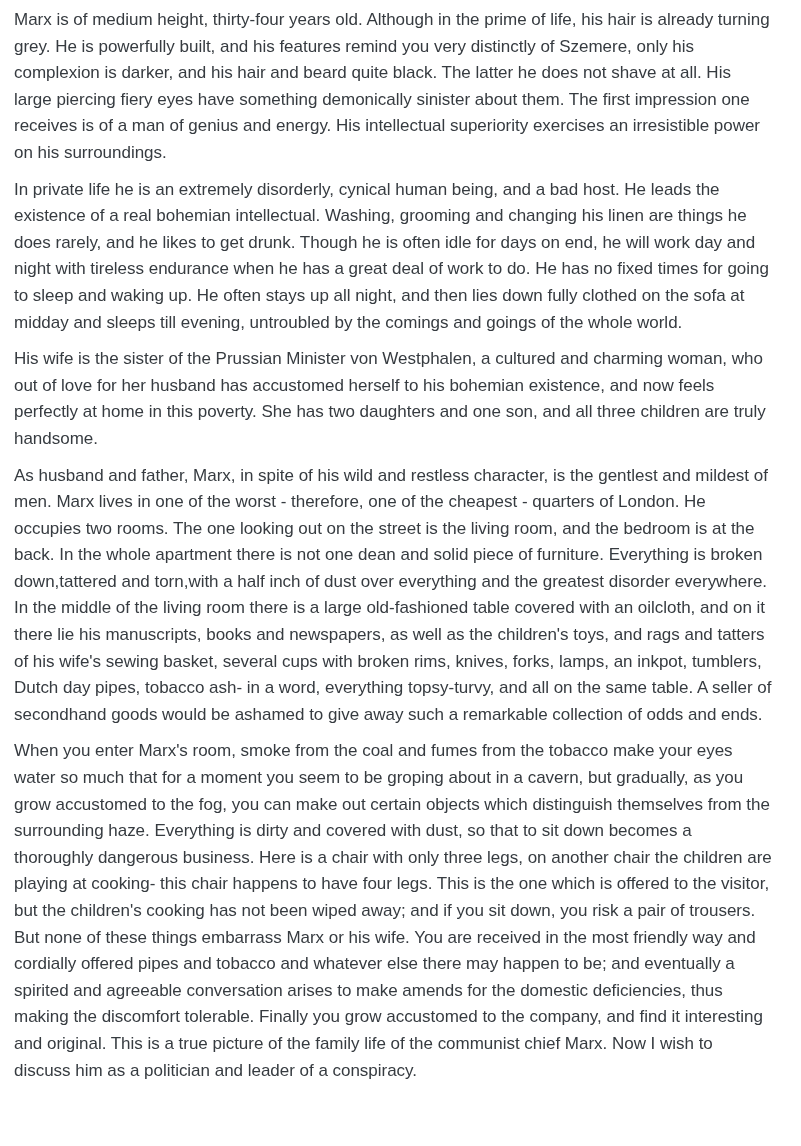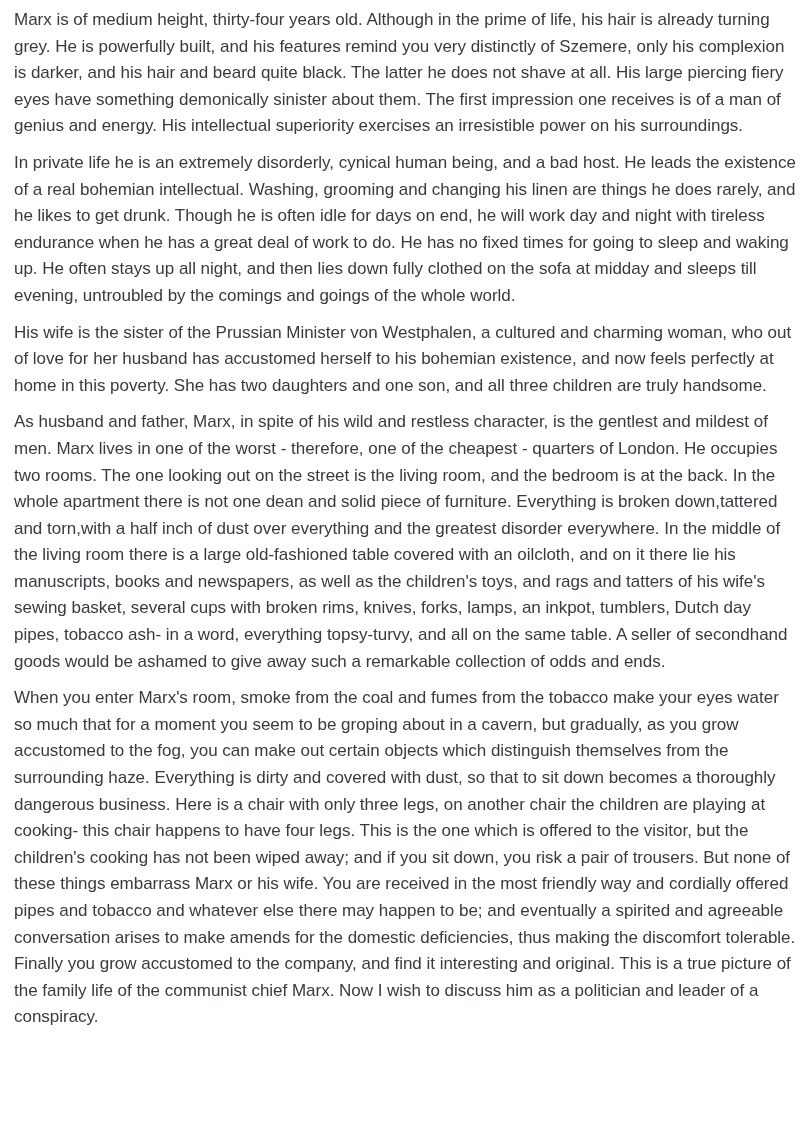--- a/index.html
+++ b/index.html
@@ -6,21 +6,21 @@
       margin: 0;
       padding: 0;
       background: #ffffff;
     }
     body {
       width: 801px;
       height: 1146px;
       overflow: hidden;
     }
     .article {
-      padding: 7px 2px 0 14px;
+      padding: 7px 28px 0 14px;
       box-sizing: border-box;
       width: 801px;
     }
     .article p {
       margin: 0 0 10px 0;
       font-family: "Liberation Sans", sans-serif;
       font-size: 17px;
       line-height: 26.6px;
       color: #363b40;
       letter-spacing: -0.02px;

